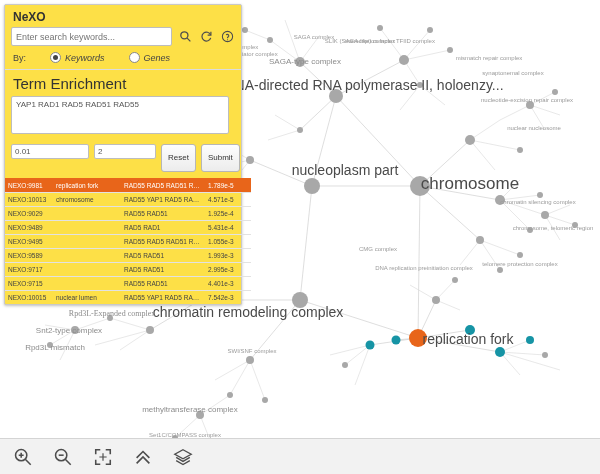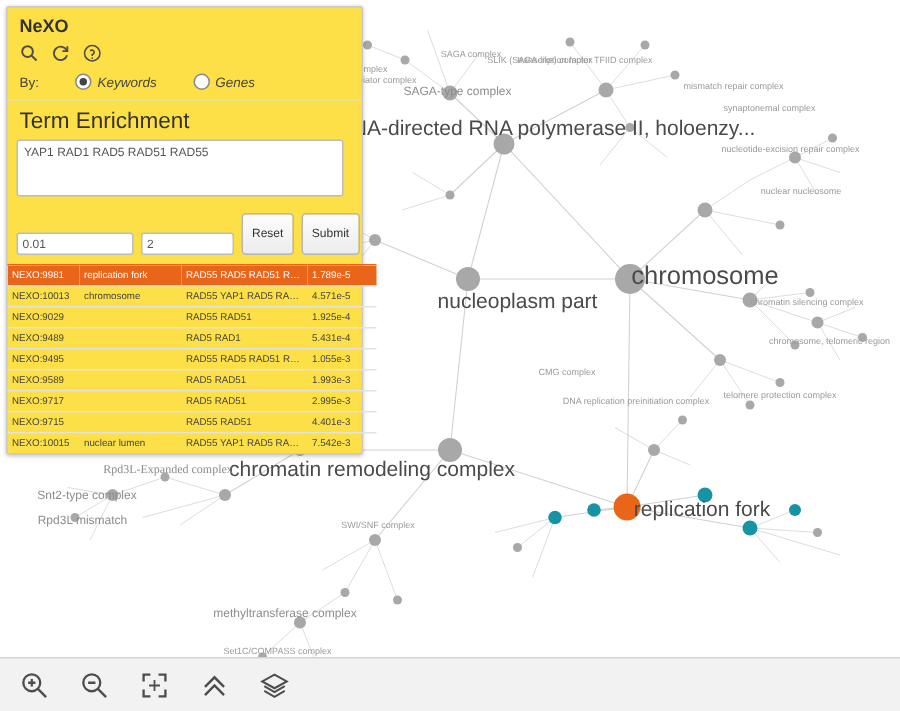--- a/index.html
+++ b/index.html
@@ -121,21 +121,21 @@
     font-size: 8px;
     color: #555555;
     padding: 3px 4px;
     resize: none;
     outline: none;
     font-family: "Liberation Sans", sans-serif;
     box-sizing: border-box;
   }
   .params-row {
     display: flex;
-    align-items: flex-end;
+    align-items: flex-start;
     gap: 5px;
     padding: 6px 6px 6px 6px;
   }
   .param-input {
     height: 15px;
     font-size: 8px;
     color: #555555;
     border: 1px solid #bdbdbd;
     border-radius: 2px;
     padding: 0 3px;
@@ -310,54 +310,55 @@
         <circle cx="470" cy="330" r="5" fill="#1694a5"></circle>
         <circle cx="500" cy="352" r="5" fill="#1694a5"></circle>
         <circle cx="396" cy="340" r="4.5" fill="#1694a5"></circle>
         <circle cx="370" cy="345" r="4.5" fill="#1694a5"></circle>
         <circle cx="530" cy="340" r="4" fill="#1694a5"></circle>
       </g>
     </svg>
     <div id="net-labels">
         <div class="node-label lbl-lg" style="left: 364px; top: 85px;">DNA-directed RNA polymerase II, holoenzy...</div>
         <div class="node-label lbl-xl" style="left: 470px; top: 184px;">chromosome</div>
-        <div class="node-label lbl-lg" style="left: 345px; top: 200px;">nucleoplasm part</div>
+        <div class="node-label lbl-lg" style="left: 345px; top: 170px;">nucleoplasm part</div>
         <div class="node-label lbl-lg" style="left: 468px; top: 339px;">replication fork</div>
         <div class="node-label lbl-lg" style="left: 248px; top: 312px;">chromatin remodeling complex</div>
         <div class="node-label lbl-md" style="left: 178px; top: 252px;">nuclear chromatin</div>
         <div class="node-label lbl-sm" style="left: 305px; top: 61px;">SAGA-type complex</div>
         <div class="node-label lbl-xs" style="left: 314px; top: 37px;">SAGA complex</div>
         <div class="node-label lbl-xs" style="left: 360px; top: 41px;">SLIK (SAGA-like) complex</div>
         <div class="node-label lbl-xs" style="left: 390px; top: 41px;">transcription factor TFIID complex</div>
         <div class="node-label lbl-xs" style="left: 489px; top: 58px;">mismatch repair complex</div>
         <div class="node-label lbl-xs" style="left: 513px; top: 73px;">synaptonemal complex</div>
         <div class="node-label lbl-xs" style="left: 527px; top: 100px;">nucleotide-excision repair complex</div>
         <div class="node-label lbl-xs" style="left: 534px; top: 128px;">nuclear nucleosome</div>
         <div class="node-label lbl-xs" style="left: 538px; top: 202px;">chromatin silencing complex</div>
         <div class="node-label lbl-xs" style="left: 553px; top: 228px;">chromosome, telomeric region</div>
         <div class="node-label lbl-xs" style="left: 378px; top: 249px;">CMG complex</div>
         <div class="node-label lbl-xs" style="left: 424px; top: 268px;">DNA replication preinitiation complex</div>
         <div class="node-label lbl-xs" style="left: 520px; top: 264px;">telomere protection complex</div>
         <div class="node-label lbl-xs" style="left: 254px; top: 54px;">mediator complex</div>
         <div class="node-label lbl-xs" style="left: 228px; top: 47px;">core mediator complex</div>
         <div class="node-label lbl-sm" style="left: 112px; top: 313px; font-family: Liberation Serif, serif;">Rpd3L-Expanded complex</div>
-        <div class="node-label lbl-sm" style="left: 58px; top: 330px;">Snt2-type complex</div>
+        <div class="node-label lbl-sm" style="left: 69px; top: 330px;">Snt2-type complex</div>
         <div class="node-label lbl-sm" style="left: 55px; top: 347px;">Rpd3L mismatch</div>
         <div class="node-label lbl-xs" style="left: 252px; top: 351px;">SWI/SNF complex</div>
         <div class="node-label lbl-sm" style="left: 156px; top: 207px;">NuA4/TIP60 histone acetyltransferase complex</div>
         <div class="node-label lbl-xs" style="left: 90px; top: 188px;">histone acetyltransferase complex</div>
         <div class="node-label lbl-sm" style="left: 190px; top: 409px;">methyltransferase complex</div>
         <div class="node-label lbl-xs" style="left: 185px; top: 435px;">Set1C/COMPASS complex</div>
       </div>
   </div>
 
   <div id="panel">
     <div id="panel-title">NeXO</div>
 
     <div class="search-row">
+      <input id="search-input" type="text" placeholder="Enter search keywords..." style="">
       <div class="icon-btn">
         <svg width="13" height="13" viewBox="0 0 16 16" fill="none" stroke="#4d4d4d" stroke-width="1.6">
           <circle cx="6.6" cy="6.6" r="4.4"></circle>
             <path d="M10,10 L14,14"></path>
         </svg>
       </div>
       <div class="icon-btn">
         <svg width="13" height="13" viewBox="0 0 16 16" fill="none" stroke="#4d4d4d" stroke-width="1.5">
           <path d="M13,6 A5.5,5.5 0 1 0 13.2,9.6"></path>
             <path d="M13.4,2.2 L13.4,6.2 L9.4,6.2"></path>

